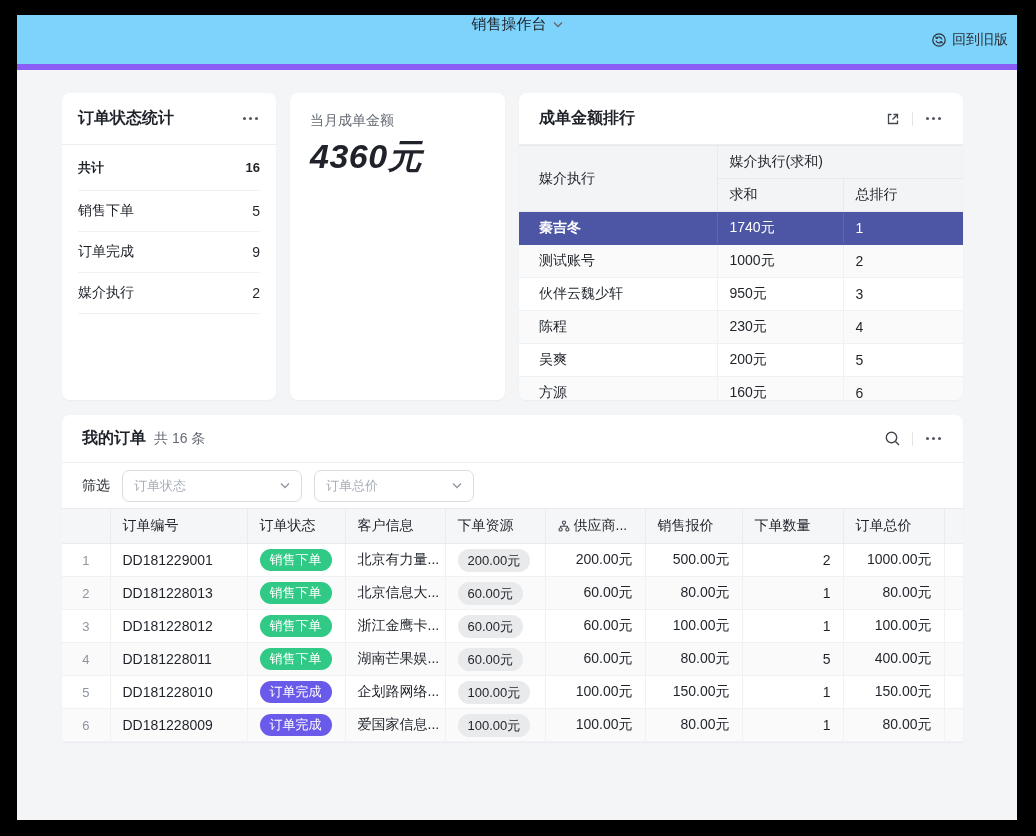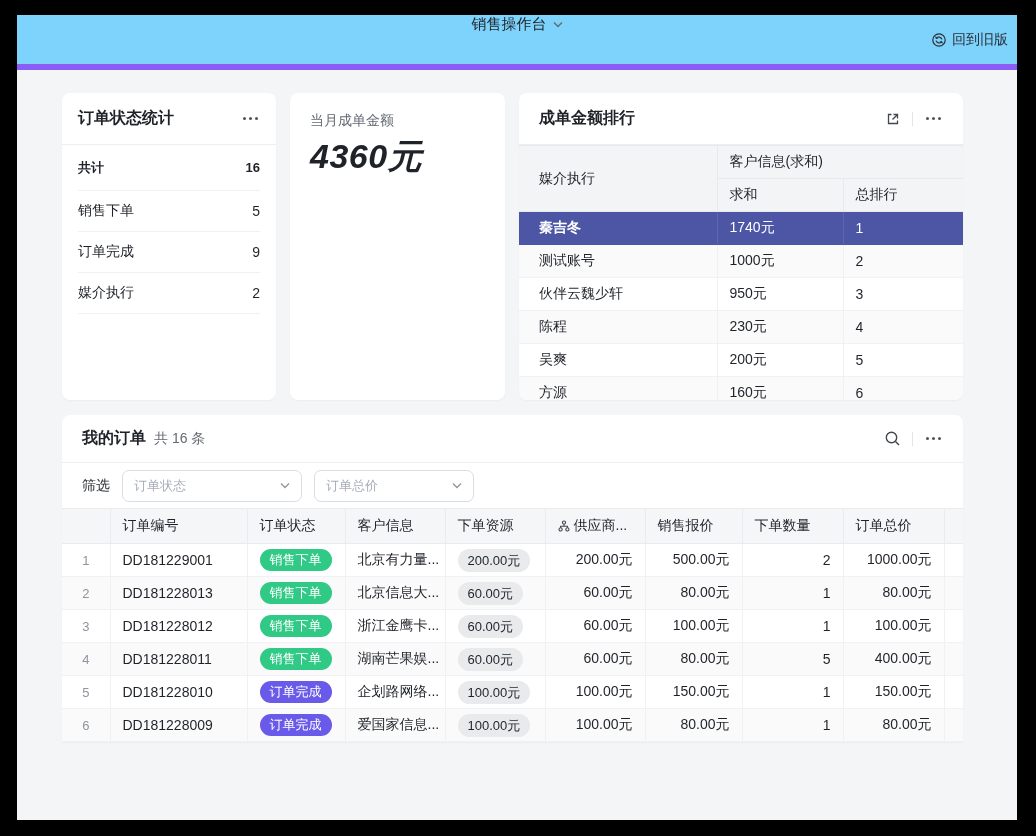--- a/index.html
+++ b/index.html
@@ -174,21 +174,21 @@
         </div>
         <table class="rank-table">
           <colgroup>
               <col style="width:198px">
               <col style="width:126px">
               <col style="width:120px">
             </colgroup>
           <thead>
             <tr>
               <th class="person" rowspan="2">媒介执行</th>
-              <th colspan="2">客户信息(求和)</th>
+              <th colspan="2">媒介执行(求和)</th>
             </tr>
             <tr>
               <th>求和</th>
               <th>总排行</th>
             </tr>
           </thead>
           <tbody>
             <tr class="hl">
               <td>秦吉冬</td>
               <td>1740元</td>

